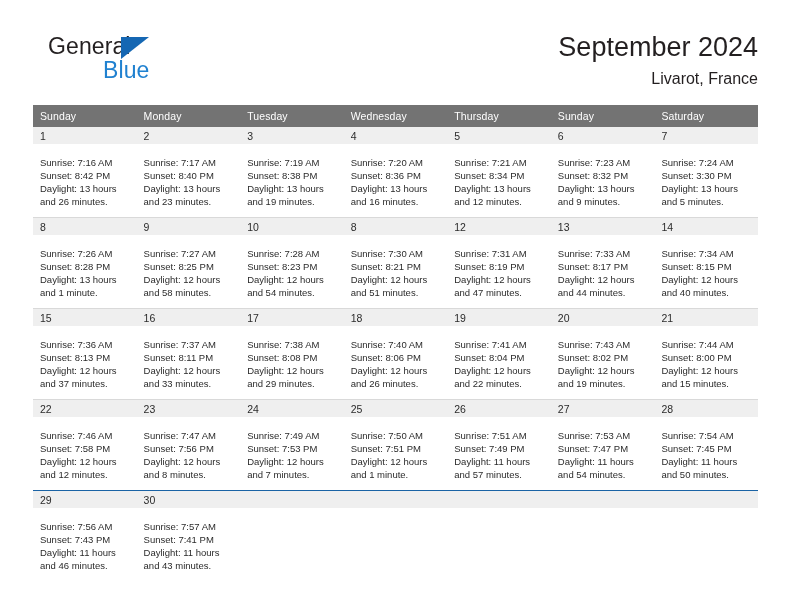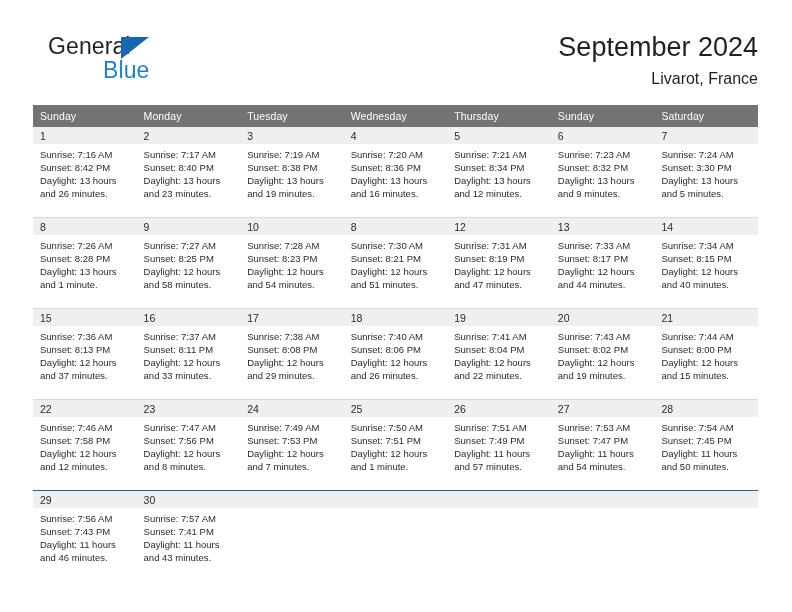--- a/index.html
+++ b/index.html
@@ -135,21 +135,21 @@
   .daynum-strip {
     background: #efefef;
     height: 17px;
     padding: 1px 0 0 7px;
     box-sizing: border-box;
     font-size: 10.5px;
     color: #2b2b2b;
     line-height: 16px;
   }
   .cell-body {
-    padding: 4px 6px 0 7px;
+    padding: 12px 6px 0 7px;
     font-size: 9.5px;
     line-height: 13.1px;
     color: #2b2b2b;
   }
   .cell-body div { white-space: nowrap; }
 </style>
 </head>
 <body>
 
 <div class="page">

